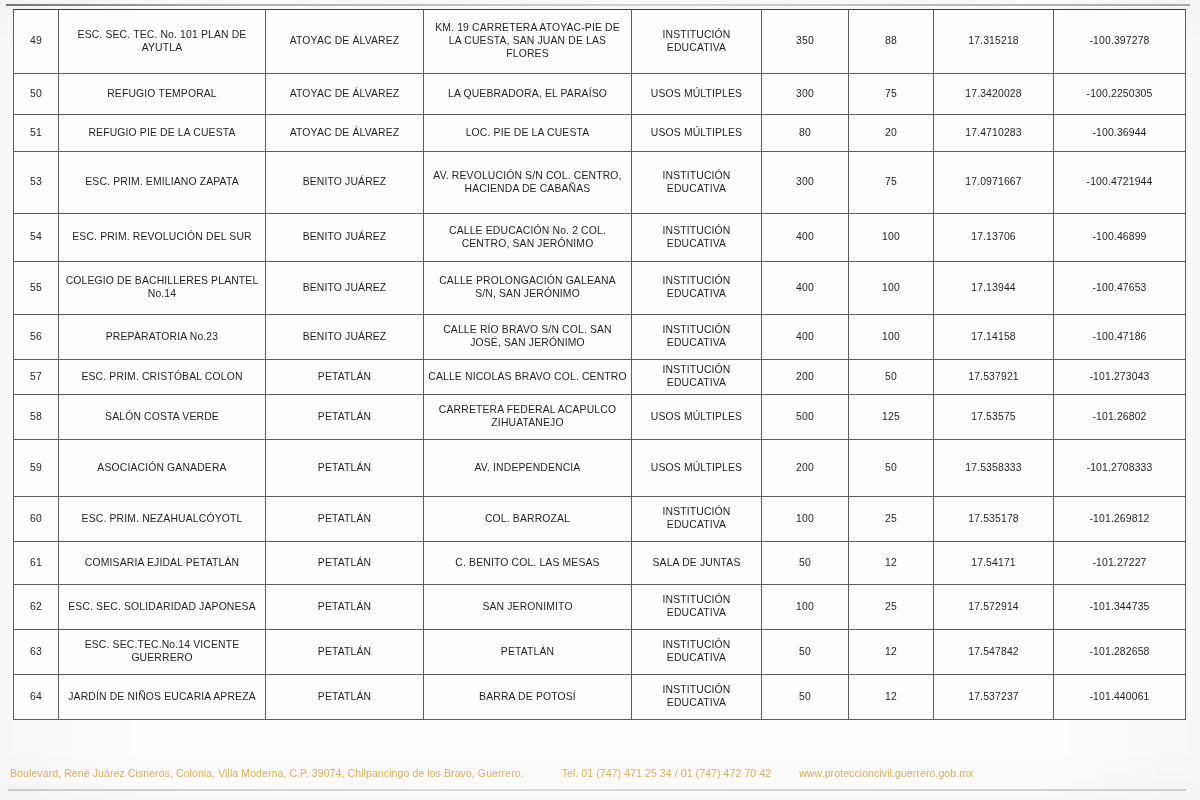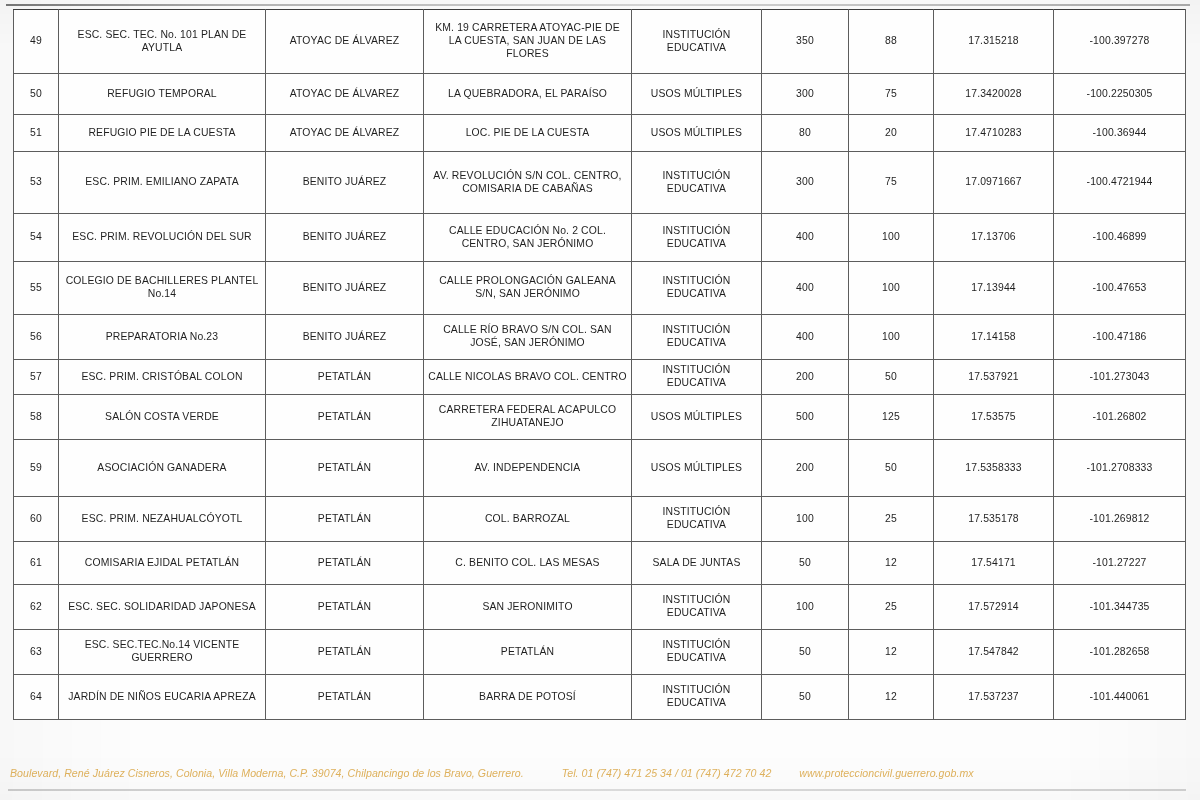--- a/index.html
+++ b/index.html
@@ -185,21 +185,21 @@
             <td class="type">USOS MÚLTIPLES</td>
             <td class="cap">80</td>
             <td class="fam">20</td>
             <td class="lat">17.4710283</td>
             <td class="lon">-100.36944</td>
           </tr>
           <tr class="r-strong" style="height: 62px;">
             <td class="num">53</td>
             <td class="name">ESC. PRIM. EMILIANO ZAPATA</td>
             <td class="mun">BENITO JUÁREZ</td>
-            <td class="addr">AV. REVOLUCIÓN S/N COL. CENTRO, COMISARIA DE CABAÑAS</td>
+            <td class="addr">AV. REVOLUCIÓN S/N COL. CENTRO, HACIENDA DE CABAÑAS</td>
             <td class="type">INSTITUCIÓN EDUCATIVA</td>
             <td class="cap">300</td>
             <td class="fam">75</td>
             <td class="lat">17.0971667</td>
             <td class="lon">-100.4721944</td>
           </tr>
           <tr class="r-soft" style="height: 48px;">
             <td class="num">54</td>
             <td class="name">ESC. PRIM. REVOLUCIÓN DEL SUR</td>
             <td class="mun">BENITO JUÁREZ</td>
@@ -317,19 +317,19 @@
             <td class="type">INSTITUCIÓN EDUCATIVA</td>
             <td class="cap">50</td>
             <td class="fam">12</td>
             <td class="lat">17.537237</td>
             <td class="lon">-101.440061</td>
           </tr>
         </tbody>
     </table>
   </div>
 
-  <div id="footer" style="color: rgb(217, 164, 65); font-style: italic;">
+  <div id="footer" style="color: rgb(217, 164, 65);">
     <span class="f-addr">Boulevard, René Juárez Cisneros, Colonia, Villa Moderna, C.P. 39074, Chilpancingo de los Bravo, Guerrero.</span>
     <span class="f-tel">Tel. 01 (747) 471 25 34 / 01 (747) 472 70 42</span>
     <span class="f-web">www.proteccioncivil.guerrero.gob.mx</span>
   </div>
   <div id="footer-rule"></div>
 </div>
 
 </body></html>

